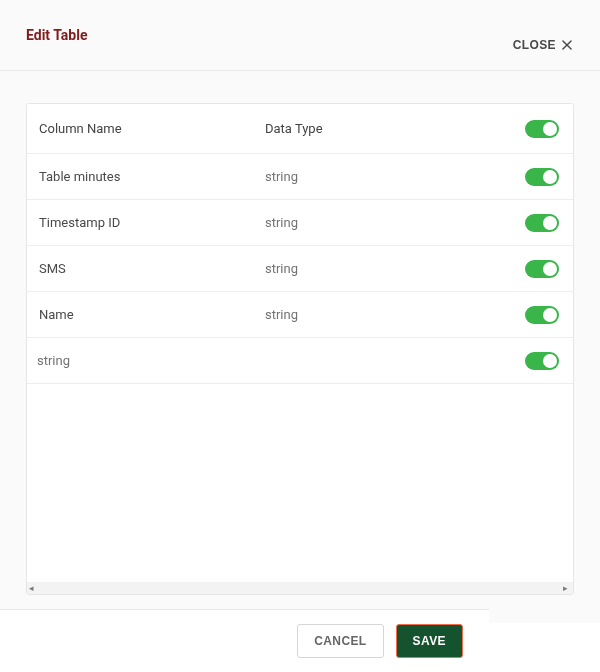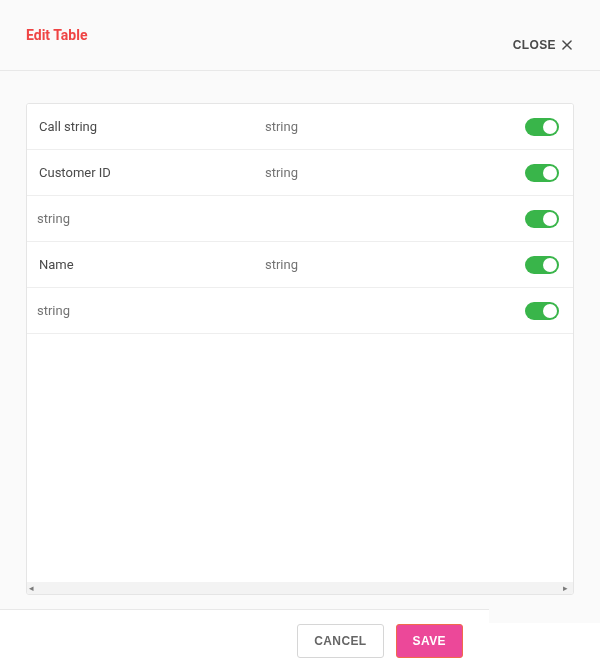--- a/index.html
+++ b/index.html
@@ -19,21 +19,21 @@
       display: flex;
       justify-content: space-between;
       align-items: center;
       padding: 18px 26px 18px 26px;
       border-bottom: 1px solid #e8e8e8;
       background: #fafafa;
     }
     .header-title {
       font-size: 14px;
       font-weight: 700;
-      color: #ef4444;
+      color: #7f1d1d;
     }
     .close-btn {
       display: flex;
       align-items: center;
       gap: 4px;
       background: none;
       border: none;
       cursor: pointer;
       font-size: 12px;
       font-weight: 600;
@@ -129,21 +129,21 @@
       padding: 9px 16px;
       border-radius: 3px;
       cursor: pointer;
     }
     .btn-cancel {
       background: #ffffff;
       color: #666666;
       border: 1px solid #d6d6d6;
     }
     .btn-save {
-      background: #ec4899;
+      background: #14532d;
       color: #ffffff;
       border: 1px solid #f06b4b;
     }
     
     .table-scroll-area {
       position: relative;
       height: 100%;
     }
     .fake-hscroll {
       position: absolute;
@@ -183,42 +183,52 @@
       <line x1="5" y1="5" x2="19" y2="19"></line>
       <line x1="19" y1="5" x2="5" y2="19"></line>
     </svg>
   </button>
 </div>
 
 <div class="content">
   <div class="table-container">
     <div class="table-scroll-area">
       <div class="rows-area">
-
-        <div class="table-row">
-          <div class="col-name">Call string</div>
-          <div class="col-type">string</div>
-          <div class="col-toggle">
-            <div class="toggle">
-              <div class="toggle-knob"></div>
-            </div>
-          </div>
-        </div>
-
-        <div class="table-row">
-          <div class="col-name">Customer ID</div>
-          <div class="col-type">string</div>
-          <div class="col-toggle">
-            <div class="toggle">
-              <div class="toggle-knob"></div>
-            </div>
-          </div>
-        </div>
-
-        <div class="table-row">
+        <div class="table-row table-header-row">
+          <div class="col-name">Column Name</div>
+          <div class="col-type">Data Type</div>
+          <div class="col-toggle">
+            <div class="toggle">
+              <div class="toggle-knob"></div>
+            </div>
+          </div>
+        </div>
+
+        <div class="table-row">
+          <div class="col-name">Table minutes</div>
+          <div class="col-type">string</div>
+          <div class="col-toggle">
+            <div class="toggle">
+              <div class="toggle-knob"></div>
+            </div>
+          </div>
+        </div>
+
+        <div class="table-row">
+          <div class="col-name">Timestamp ID</div>
+          <div class="col-type">string</div>
+          <div class="col-toggle">
+            <div class="toggle">
+              <div class="toggle-knob"></div>
+            </div>
+          </div>
+        </div>
+
+        <div class="table-row">
+          <div class="col-name">SMS</div>
           <div class="col-type">string</div>
           <div class="col-toggle">
             <div class="toggle">
               <div class="toggle-knob"></div>
             </div>
           </div>
         </div>
 
         <div class="table-row">
           <div class="col-name">Name</div>

